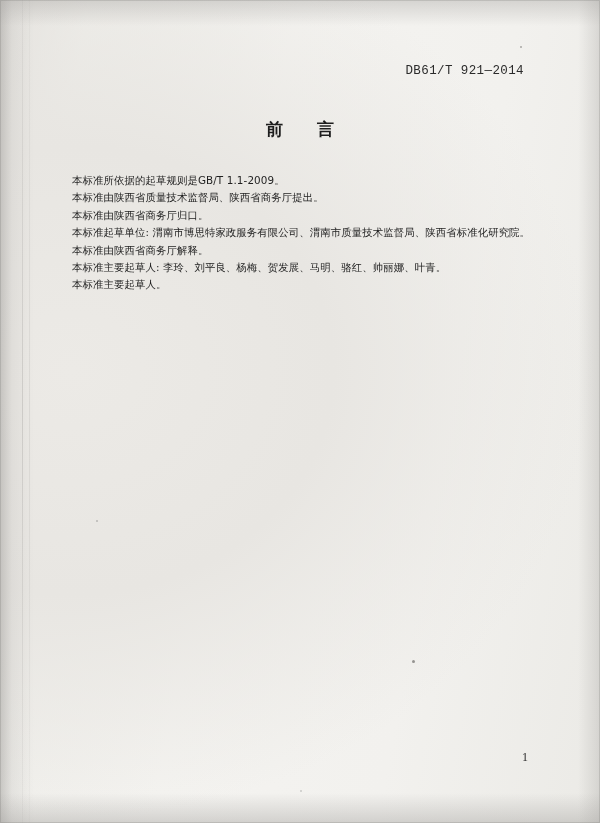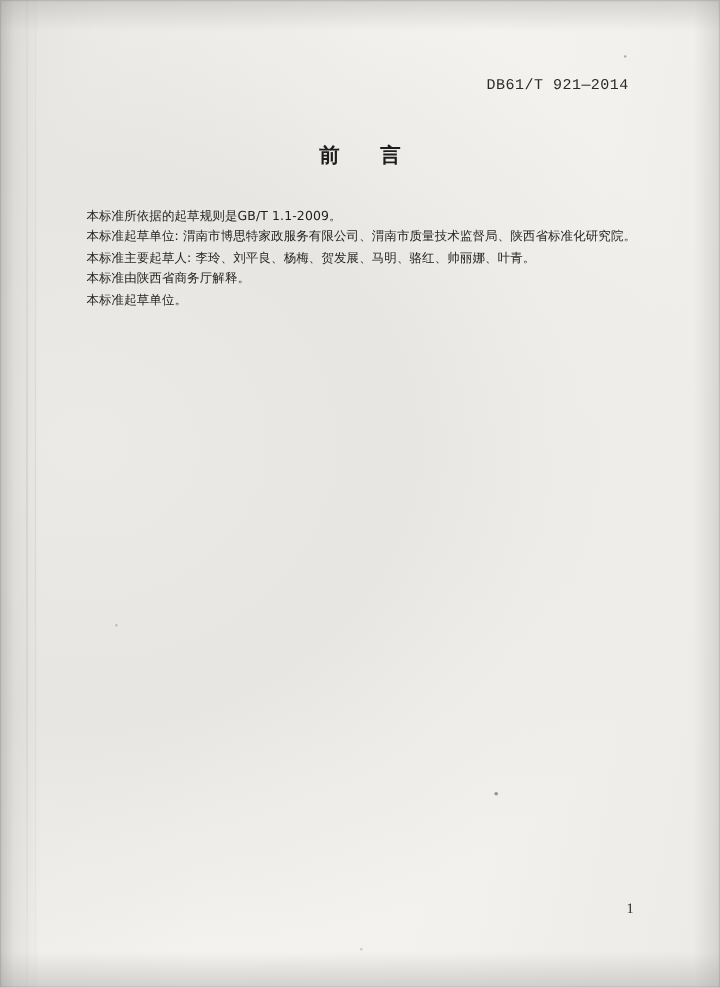--- a/index.html
+++ b/index.html
@@ -142,24 +142,26 @@
   <div class="scan-shade-right"></div>
   <div class="crease c1"></div>
   <div class="crease c2"></div>
 
   <div class="header-code">DB61/T 921—2014</div>
 
   <div class="doc-title">前  言</div>
 
   <div class="body-block">
     <div class="body-line">本标准所依据的起草规则是GB/T 1.1-2009。</div>
+    <div class="body-line">本标准由陕西省质量技术监督局、陕西省商务厅提出。</div>
+    <div class="body-line">本标准由陕西省商务厅归口。</div>
     <div class="body-line">本标准起草单位: 渭南市博思特家政服务有限公司、渭南市质量技术监督局、陕西省标准化研究院。</div>
+    <div class="body-line">本标准由陕西省商务厅解释。</div>
     <div class="body-line">本标准主要起草人: 李玲、刘平良、杨梅、贺发展、马明、骆红、帅丽娜、叶青。</div>
-    <div class="body-line">本标准由陕西省商务厅解释。</div>
-    <div class="body-line">本标准起草单位。</div>
+    <div class="body-line">本标准主要起草人。</div>
   </div>
 
   <div class="page-number">1</div>
 
   <div class="speck s1"></div>
   <div class="speck s2"></div>
   <div class="speck s3"></div>
   <div class="speck s4"></div>
 
   <div class="edge-line"></div>

